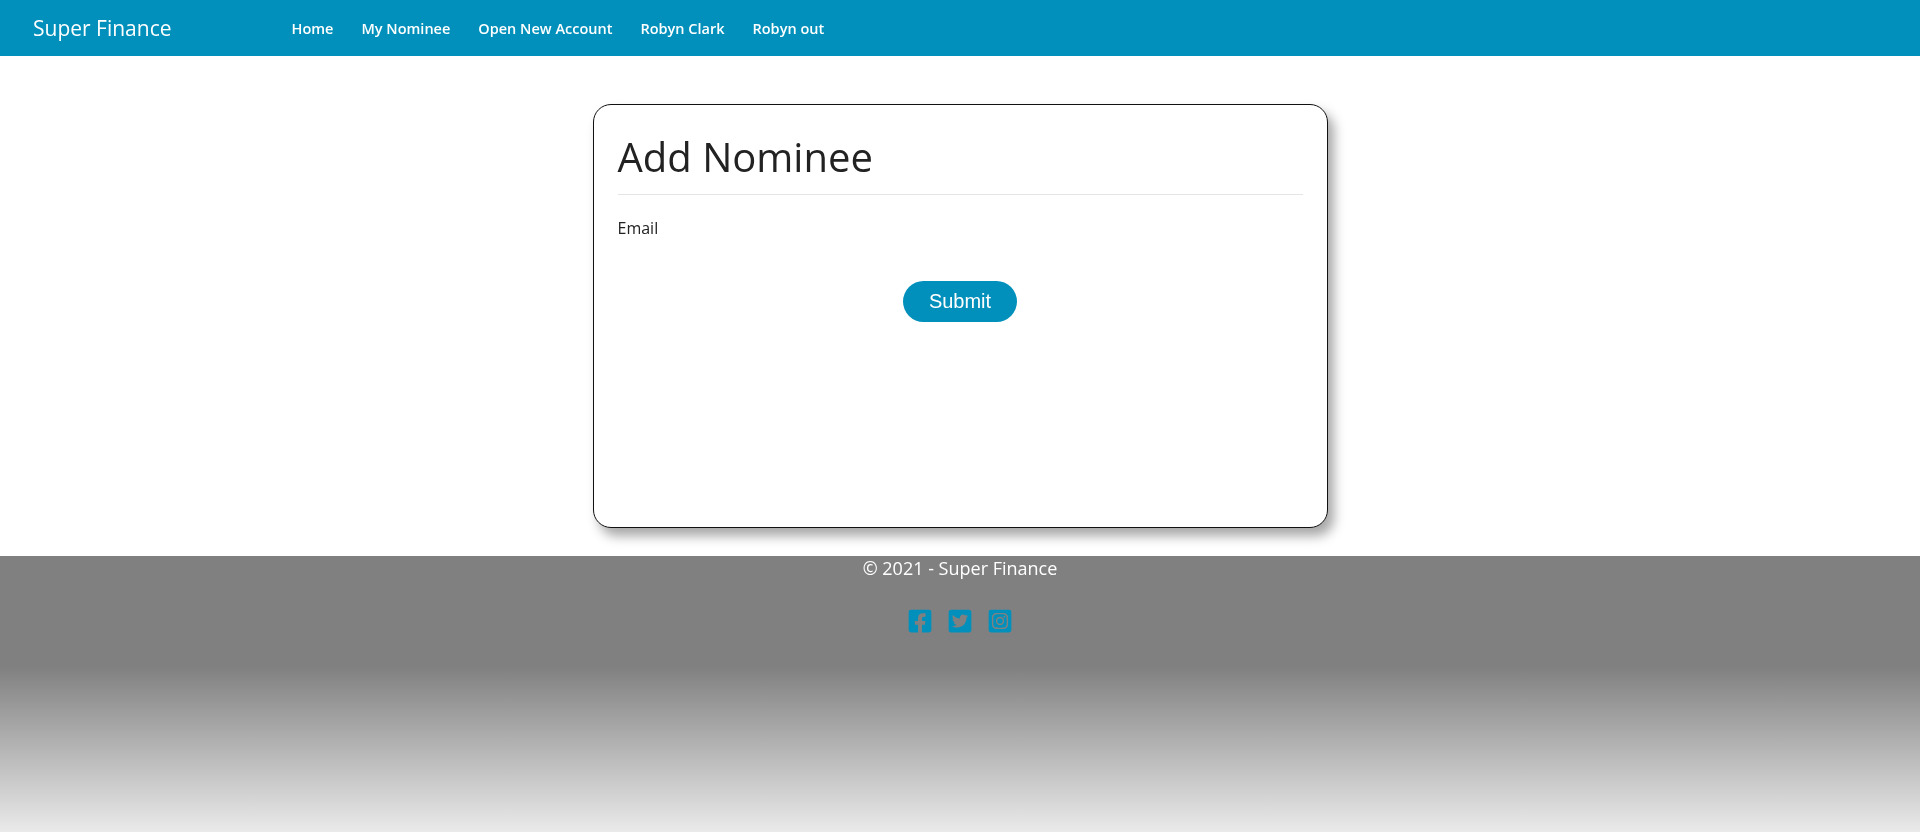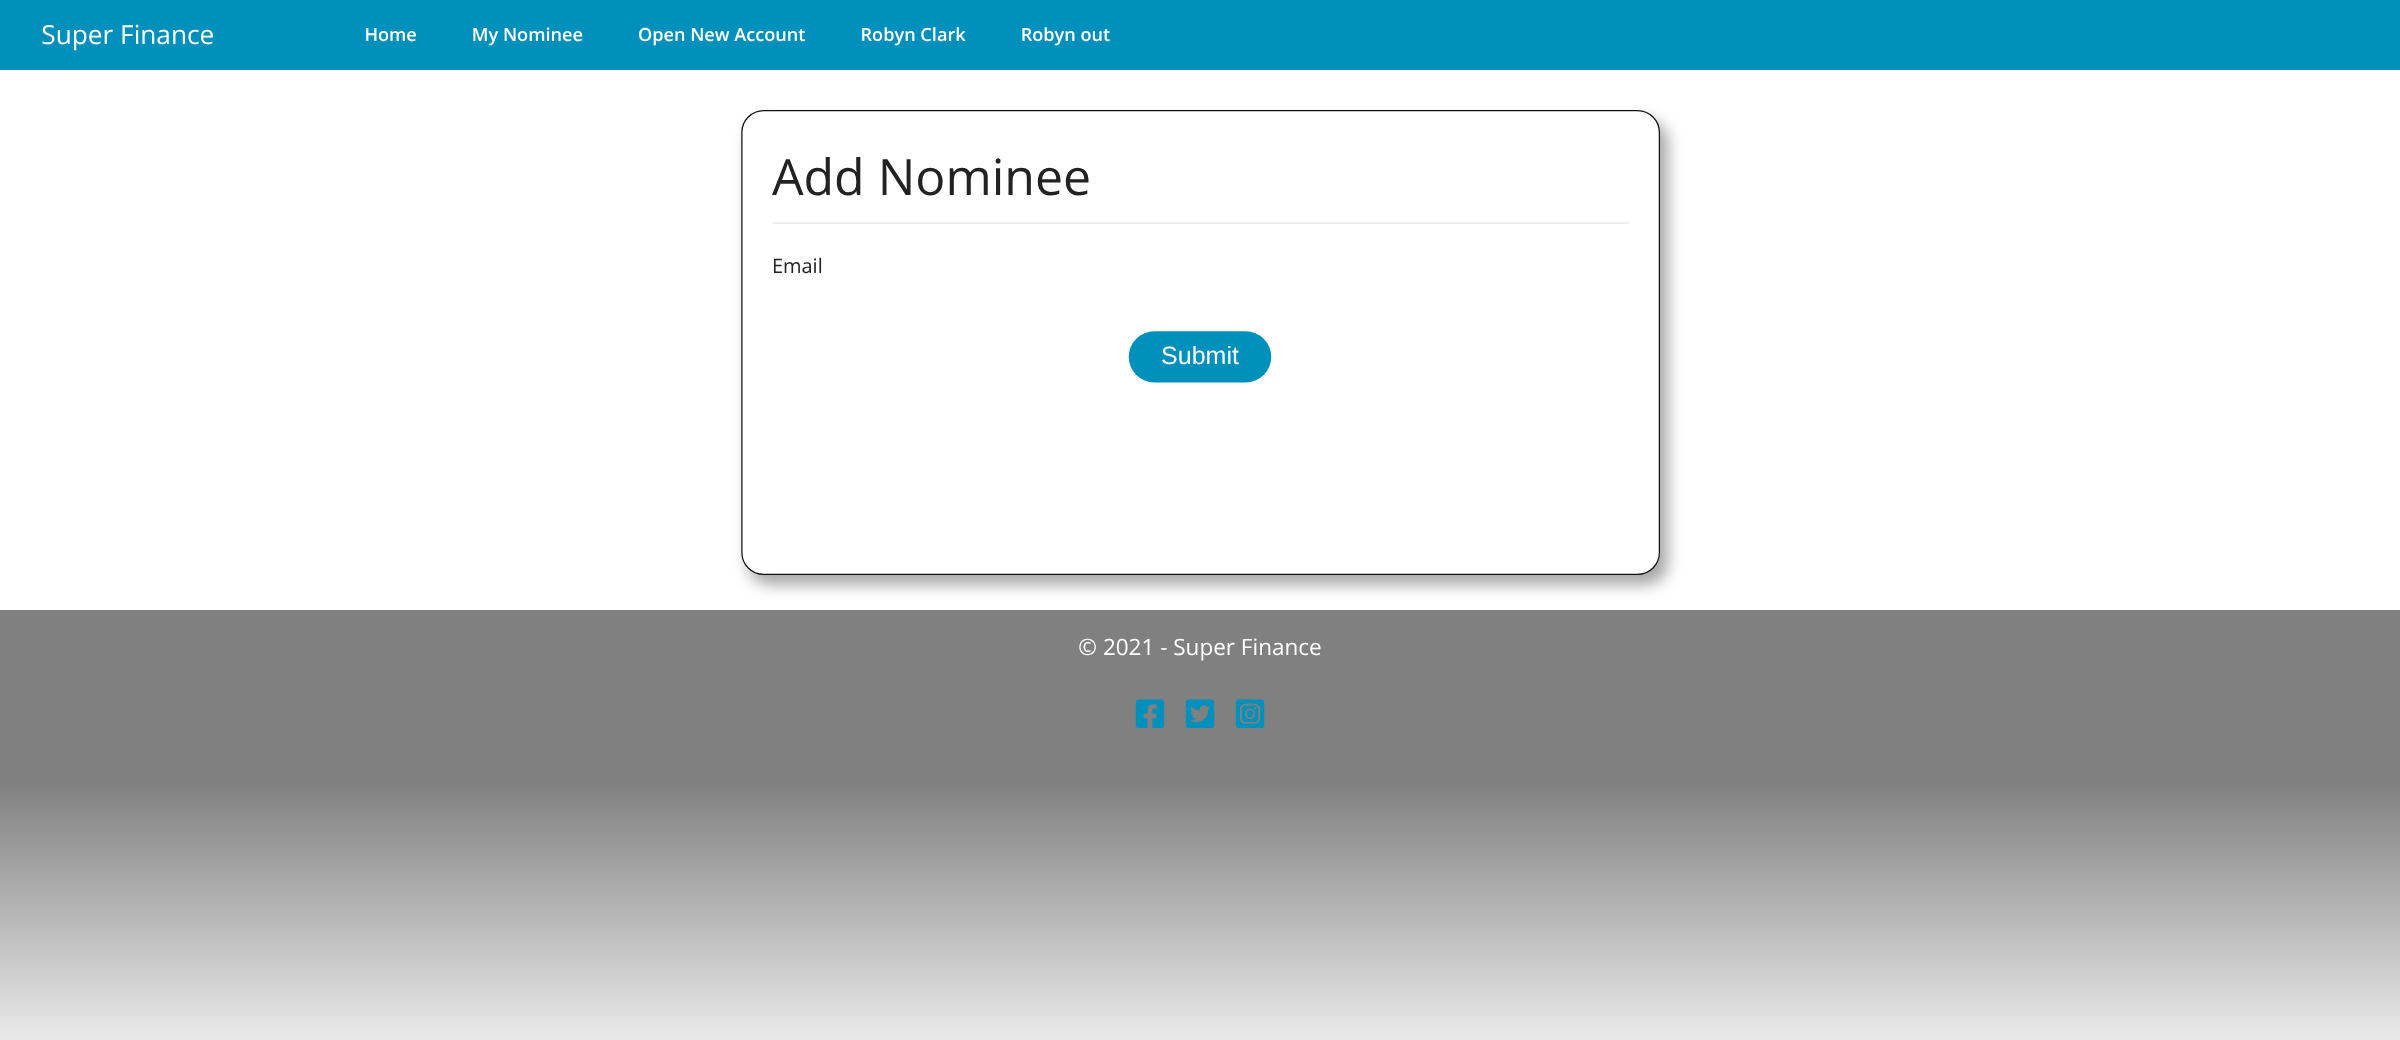--- a/index.html
+++ b/index.html
@@ -24,35 +24,35 @@
   }
   .brand {
     font-size: 21px;
     font-weight: 400;
     color: #fff;
     margin-right: 120px;
     white-space: nowrap;
   }
   .nav-links {
     display: flex;
-    gap: 44px;
+    gap: 28px;
   }
   .nav-links a {
     color: #fff;
     text-decoration: none;
     font-weight: 600;
     font-size: 14.5px;
   }
 
   
   .main {
     flex: 1;
     display: flex;
     justify-content: center;
-    padding-top: 32px;
+    padding-top: 48px;
   }
   .card {
     width: 735px;
     border: 1px solid #111;
     border-radius: 18px;
     padding: 18px 24px 38px 24px;
     box-shadow: 6px 8px 12px rgba(0,0,0,0.35);
     background: #fff;
   }
   .card h1 {
@@ -90,25 +90,24 @@
     color: #fff;
     border: none;
     border-radius: 999px;
     padding: 9px 26px;
     font-size: 20px;
     cursor: pointer;
   }
 
   
   .footer {
-    height: 344px;
+    height: 276px;
     background: linear-gradient(to bottom, #808080 0%, #808080 40%, #eaeaea 100%);
     color: #fff;
     text-align: center;
-    padding-top: 18px;
     margin-top: 28px;
   }
   .footer-text {
     font-size: 18px;
     margin-bottom: 28px;
   }
   .social {
     display: flex;
     justify-content: center;
     gap: 14px;

